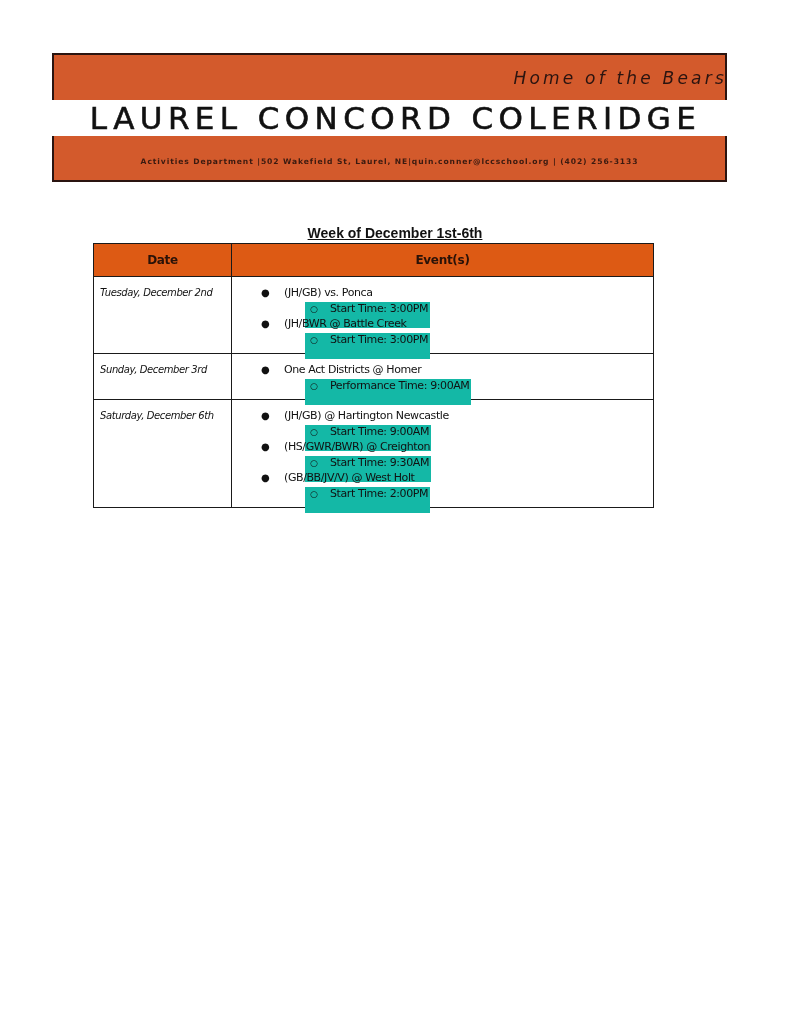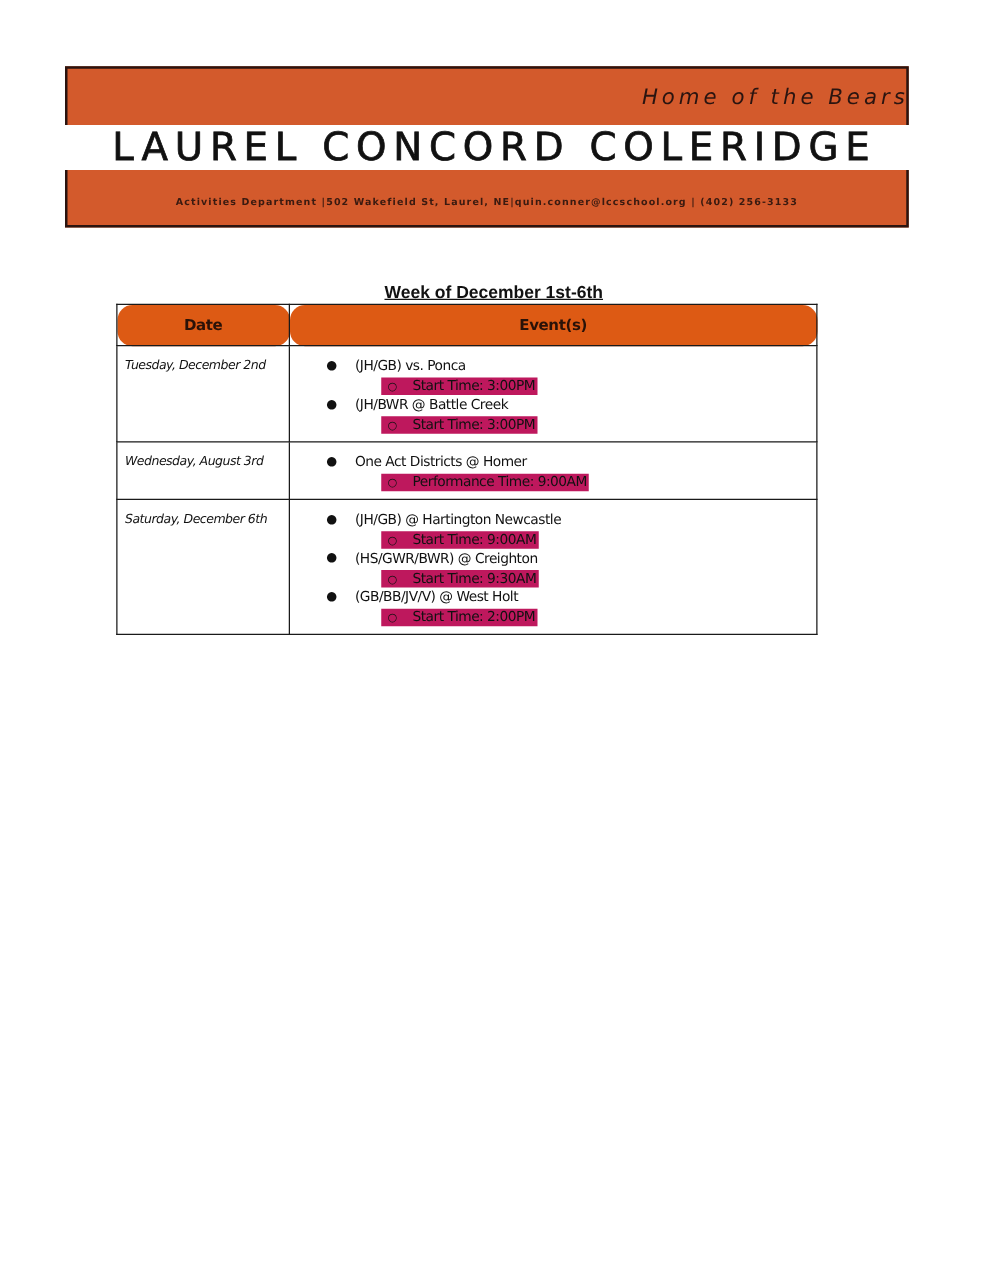--- a/index.html
+++ b/index.html
@@ -39,33 +39,32 @@
   
   .schedule {
     position: absolute; left: 93px; top: 243px; width: 561px;
     border-collapse: collapse; table-layout: fixed;
   }
   .schedule th, .schedule td { border: 1.5px solid #1a1a1a; padding: 0; vertical-align: top; }
   .schedule th {
     background: #dd5a14; height: 32px; vertical-align: middle; text-align: center;
     font-family: "DejaVu Sans", sans-serif; font-size: 12px; font-weight: bold; color: #2a1208;
     letter-spacing: -0.3px;
-    border-radius: 12px;
   }
   .col-date { width: 138px; }
   .date-cell {
     font-family: "DejaVu Sans", sans-serif; font-style: italic; font-size: 10px;
     letter-spacing: -0.4px; padding: 10px 0 0 6px !important; color: #111;
   }
   .events-cell { padding: 8px 0 6px 0 !important; }
   .event { position: relative; height: 15.5px; line-height: 15.5px; font-family: "DejaVu Sans", sans-serif; font-size: 11px; letter-spacing: -0.4px; color: #111; white-space: nowrap; }
   .event .bullet { position: absolute; left: 29px; top: 0; font-size: 10px; }
   .event .text { position: absolute; left: 52px; top: 0; }
   .sub { position: relative; height: 15.5px; line-height: 15.5px; font-family: "DejaVu Sans", sans-serif; font-size: 11px; letter-spacing: -0.4px; color: #111; white-space: nowrap; }
-  .sub .hl { position: absolute; left: 73px; top: 1px; height: 14px; background: #be185d; padding: 0 2px 0 5px; line-height: 14px; }
+  .sub .hl { position: absolute; left: 73px; top: 1px; height: 14px; background: #14b8a6; padding: 0 2px 12px 5px; line-height: 14px; }
   .sub .circle { display: inline-block; width: 20px; font-size: 9px; }
 </style>
 </head>
 <body>
 
 <div class="banner-box"></div>
 <div class="banner-tagline">Home of the Bears</div>
 <div class="banner-strip"></div>
 <div class="banner-title">LAUREL CONCORD COLERIDGE</div>
 <div class="banner-contact">Activities Department |502 Wakefield St, Laurel, NE|quin.conner@lccschool.org | (402) 256-3133</div>
@@ -100,21 +99,21 @@
           <span class="bullet">●</span>
           <span class="text">(JH/BWR @ Battle Creek</span>
         </div>
         <div class="sub">
           <span class="hl"><span class="circle">○</span><span>Start Time: 3:00PM</span></span>
         </div>
       </td>
     </tr>
 
     <tr style="height:46px">
-      <td class="date-cell">Wednesday, August 3rd</td>
+      <td class="date-cell">Sunday, December 3rd</td>
       <td class="events-cell">
         <div class="event">
           <span class="bullet">●</span>
           <span class="text">One Act Districts @ Homer</span>
         </div>
         <div class="sub">
           <span class="hl"><span class="circle">○</span><span>Performance Time: 9:00AM</span></span>
         </div>
       </td>
     </tr>

